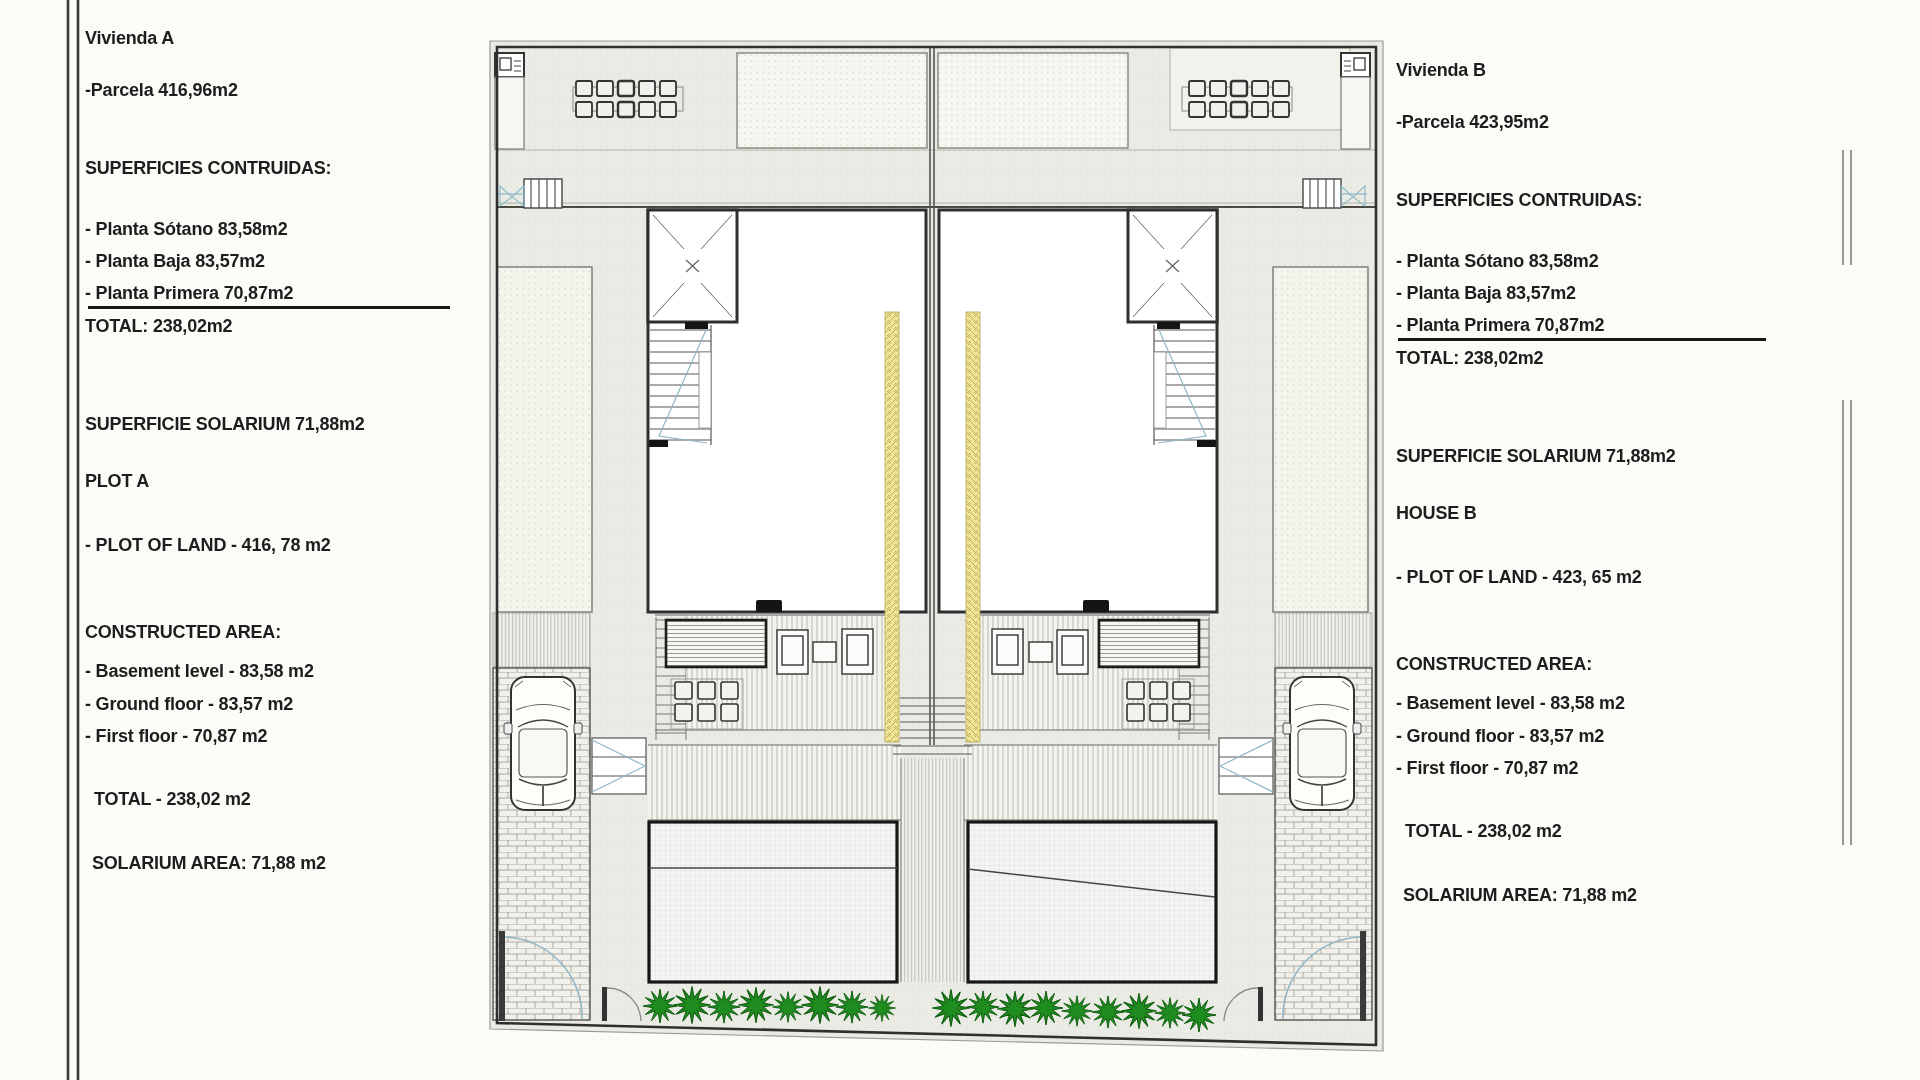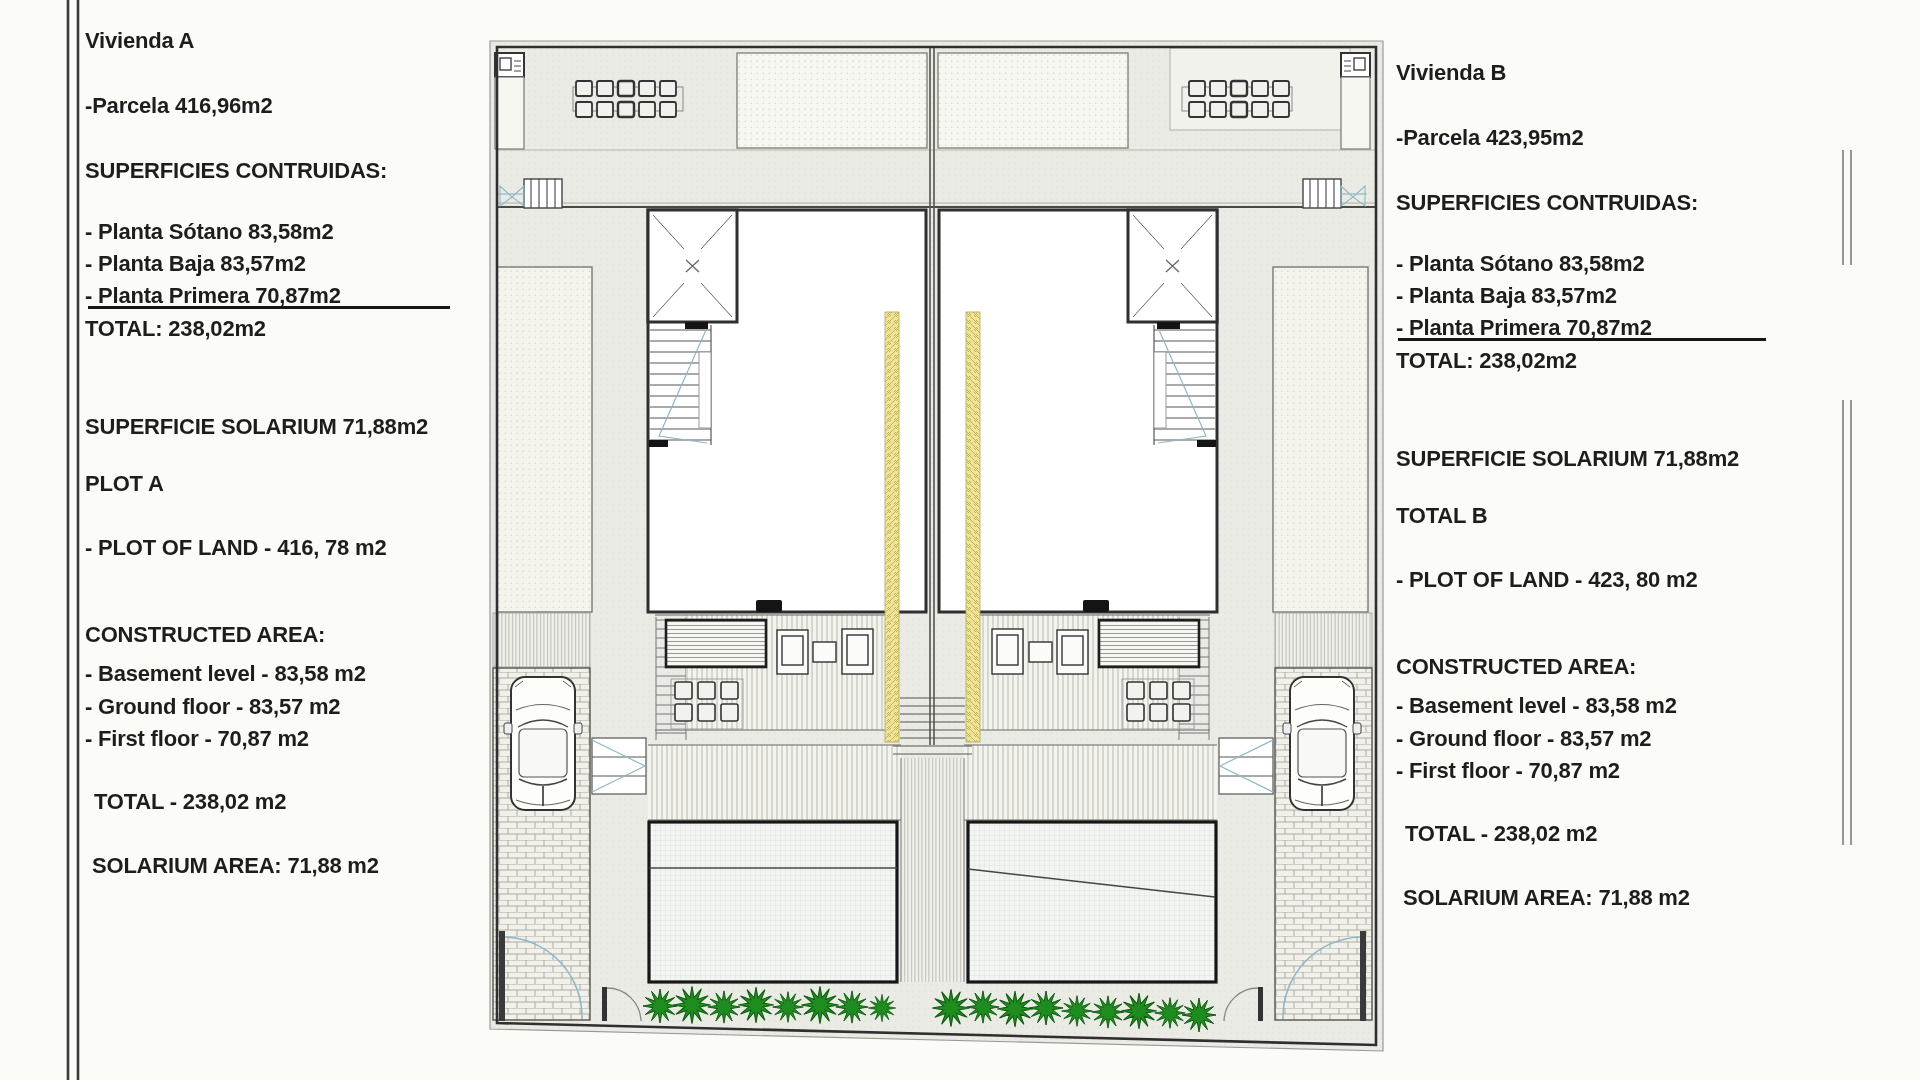--- a/index.html
+++ b/index.html
@@ -6,23 +6,23 @@
   body{
     width:1920px;height:1080px;position:relative;overflow:hidden;
     background:#fbfbf8;
     font-family:"Liberation Sans","DejaVu Sans",sans-serif;
   }
   .panel{position:absolute;top:0;width:480px;height:1080px;}
   #panel-a{left:85px;}
   #panel-b{left:1396px;margin-top:32px;}
   .ln{
     position:absolute;left:0;white-space:nowrap;
-    font-size:22px;font-weight:700;color:#1d1d1d;letter-spacing:-0.2px;
+    font-size:18px;font-weight:700;color:#1d1d1d;letter-spacing:-0.2px;
   }
-  .y0{top:28px}.y1{top:93px}.y2{top:158px}.y3{top:219px}.y4{top:251px}
+  .y0{top:28px}.y1{top:80px}.y2{top:158px}.y3{top:219px}.y4{top:251px}
   .y5{top:283px}.y6{top:316px}.y7{top:414px}.y8{top:471px}.y9{top:535px}
   .y10{top:622px}.y11{top:661px}.y12{top:694px}.y13{top:726px}
   .y14{top:789px;left:9px}.y15{top:853px;left:7px}
   .rule{position:absolute;height:3px;background:#161616;}
   #rule-a{left:3px;top:306px;width:362px;}
   #rule-b{left:2px;top:306px;width:368px;}
   svg{position:absolute;left:0;top:0;}
 </style>
 </head>
 <body>
@@ -50,22 +50,22 @@
 <div class="panel" id="panel-b">
   <div class="ln y0">Vivienda B</div>
   <div class="ln y1">-Parcela 423,95m2</div>
   <div class="ln y2">SUPERFICIES CONTRUIDAS:</div>
   <div class="ln y3">- Planta Sótano 83,58m2</div>
   <div class="ln y4">- Planta Baja 83,57m2</div>
   <div class="ln y5">- Planta Primera 70,87m2</div>
   <div class="rule" id="rule-b"></div>
   <div class="ln y6">TOTAL: 238,02m2</div>
   <div class="ln y7">SUPERFICIE SOLARIUM 71,88m2</div>
-  <div class="ln y8">TOTAL B</div>
-  <div class="ln y9">- PLOT OF LAND - 423, 80 m2</div>
+  <div class="ln y8">HOUSE B</div>
+  <div class="ln y9">- PLOT OF LAND - 423, 65 m2</div>
   <div class="ln y10">CONSTRUCTED AREA:</div>
   <div class="ln y11">- Basement level - 83,58 m2</div>
   <div class="ln y12">- Ground floor - 83,57 m2</div>
   <div class="ln y13">- First floor - 70,87 m2</div>
   <div class="ln y14">TOTAL - 238,02 m2</div>
   <div class="ln y15">SOLARIUM AREA: 71,88 m2</div>
 </div>
 
 <svg width="1920" height="1080" viewBox="0 0 1920 1080">
   <defs>

